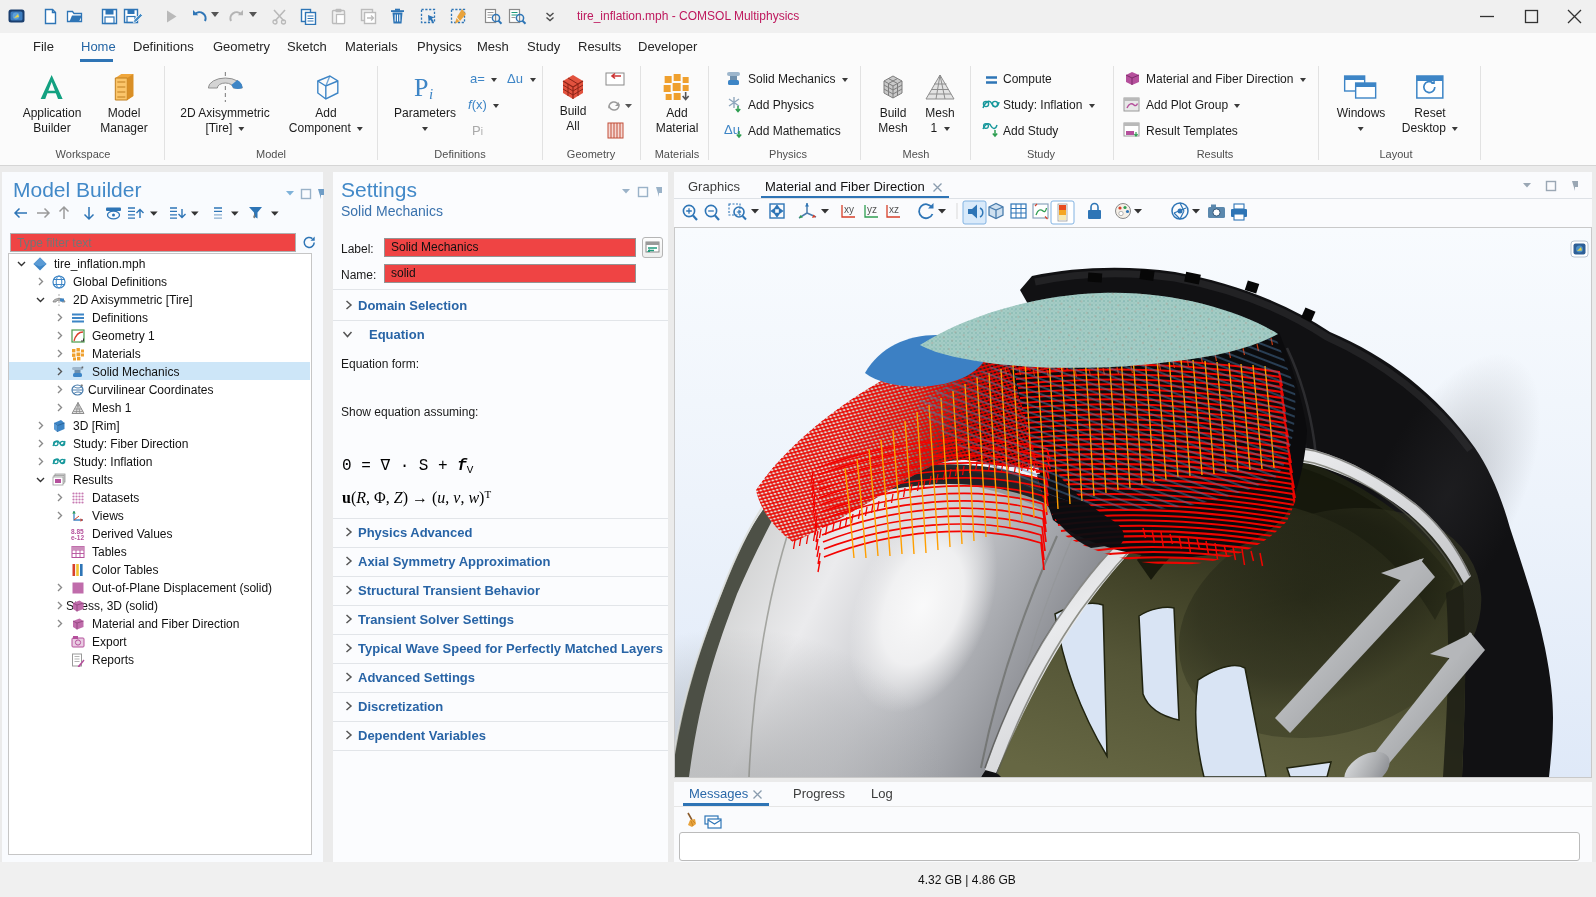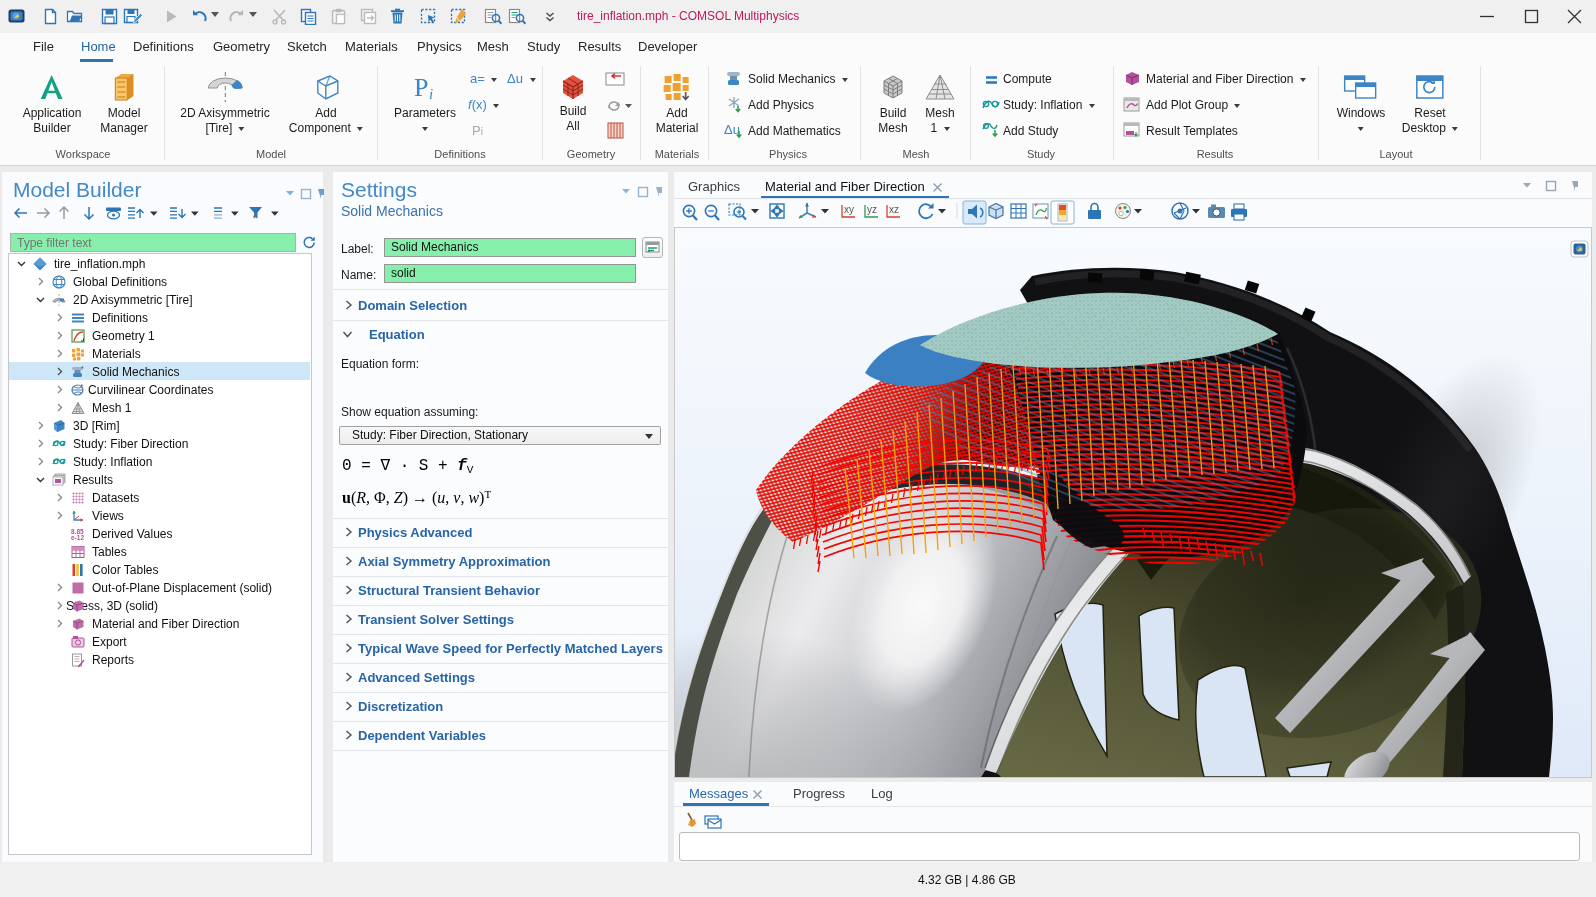--- a/index.html
+++ b/index.html
@@ -29,21 +29,21 @@
 #graphicspanel{position:absolute;left:674px;top:172px;width:918px;height:690px;background:#fafbfd;}
 .panel-title{font-size:21px;color:#4289c8;font-weight:400;}
 .treerow{position:absolute;height:18px;line-height:18px;white-space:nowrap;font-size:12px;color:#111;}
 .ticon{position:absolute;top:2px;width:14px;height:14px;}
 .tchev{position:absolute;top:4px;width:9px;height:9px;}
 .sechead{position:absolute;font-size:13px;font-weight:700;color:#2864a6;}
 .sepline{position:absolute;left:333px;width:335px;height:1px;background:#e2e5e9;}
 #statusbar{position:absolute;left:0;top:862px;width:1596px;height:35px;background:#f0f0f0;}
 #statustext{position:absolute;left:0;top:11px;width:1920px;font-size:12px;color:#111;}
 input,select{font-family:"Liberation Sans",sans-serif;}
-.field{position:absolute;height:19px;border:1px solid #949494;background:#86efac;font-size:12px;line-height:17px;padding-left:6px;color:#111;}
+.field{position:absolute;height:19px;border:1px solid #949494;background:#ef4444;font-size:12px;line-height:17px;padding-left:6px;color:#111;}
 .combo{position:absolute;height:19px;border:1px solid #a2a2a2;border-radius:2px;background:linear-gradient(#f7f7f7,#ededee);font-size:12px;line-height:17px;padding-left:12px;color:#111;}
 .combo .dn{position:absolute;right:7px;top:7px;width:0;height:0;border-left:4px solid transparent;border-right:4px solid transparent;border-top:5px solid #333;}
 </style>
 </head>
 <body>
 
 <div id="titlebar">
   <svg class="ic" style="left:8px" viewBox="0 0 17 17">
       <rect x="0.5" y="1.5" width="16" height="13" rx="2.5" fill="#1a3e6e"></rect>
       <rect x="2.5" y="3.5" width="12" height="9" rx="1.5" fill="#3e7ec0"></rect>
@@ -568,21 +568,20 @@
       <path d="M2.5 1 L7 5 L2.5 9" stroke="#555" stroke-width="1.5" fill="none"></path>
     </svg>
   <div class="sechead" style="left:25px;top:126px">Domain Selection</div>
   <div class="sepline" style="left:0;top:148px"></div>
   <svg class="abs" style="left:9px;top:158px" width="11" height="9">
       <path d="M1.5 2 L5.5 6.5 L9.5 2" stroke="#555" stroke-width="1.5" fill="none"></path>
     </svg>
   <div class="sechead" style="left:36px;top:155px">Equation</div>
   <div class="abs" style="left:8px;top:185px">Equation form:</div>
   <div class="abs" style="left:8px;top:233px">Show equation assuming:</div>
-  <div class="combo" style="left:6px;top:254px;width:322px">Study: Fiber Direction, Stationary<span class="dn"></span></div>
   <div class="abs" style="left:9px;top:283px;font-family:Liberation Mono, monospace;font-size:16px;color:#000">0 = ∇ · S + <b><i>f</i></b><span style="font-size:11px;vertical-align:-3px">V</span></div>
   <div class="abs" style="left:9px;top:316px;font-family:'Liberation Serif',serif;font-size:16px;color:#000"><b>u</b>(<i>R</i>, Φ, <i>Z</i>) → (<i>u</i>, <i>v</i>, <i>w</i>)<span style="font-size:11px;vertical-align:5px">T</span></div>
   <div class="sepline" style="left:0;top:346px"></div>
   <svg class="abs" style="left:11px;top:355px" width="9" height="10">
       <path d="M2.5 1 L7 5 L2.5 9" stroke="#555" stroke-width="1.5" fill="none"></path>
     </svg>
   <div class="sechead" style="left:25px;top:353px">Physics Advanced</div>
   <div class="sepline" style="left:0;top:375px"></div>
   <svg class="abs" style="left:11px;top:384px" width="9" height="10">
       <path d="M2.5 1 L7 5 L2.5 9" stroke="#555" stroke-width="1.5" fill="none"></path>

